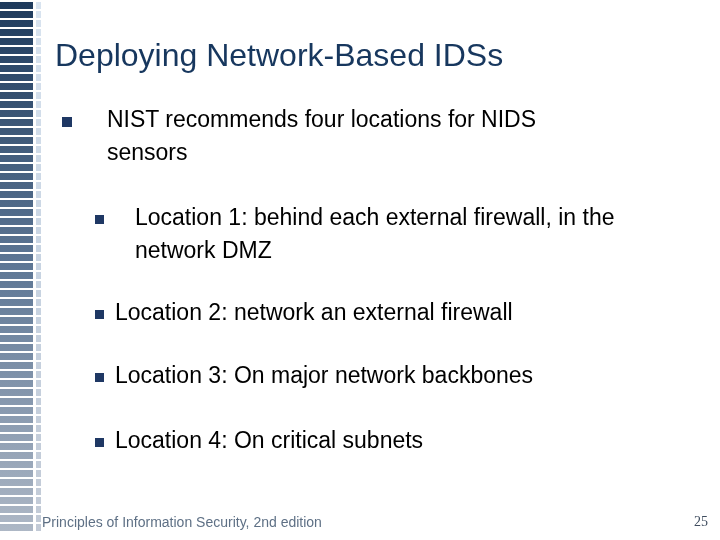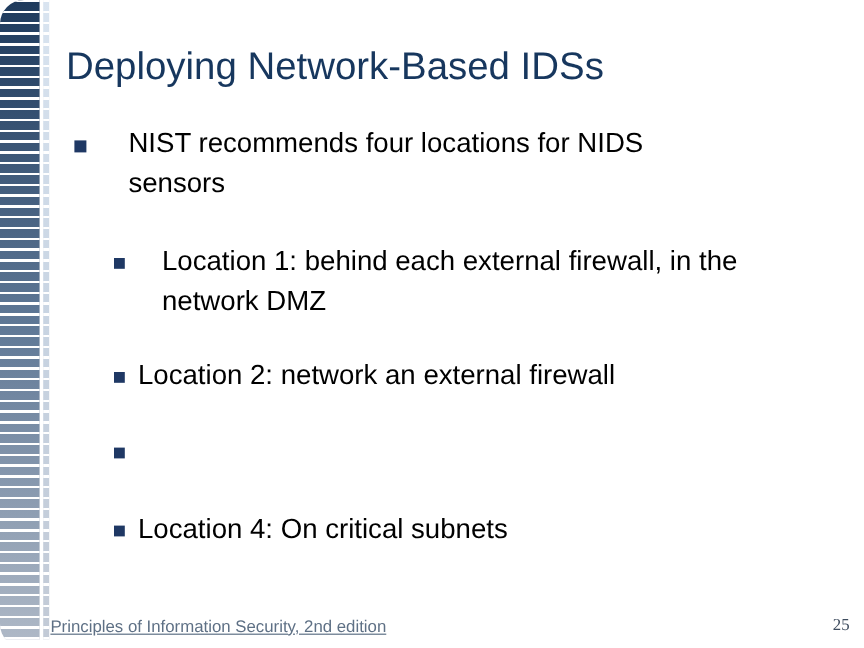--- a/index.html
+++ b/index.html
@@ -3,21 +3,20 @@
 <meta charset="utf-8">
 <style>
   html, body { margin: 0; padding: 0; }
   .slide {
     position: relative;
     width: 720px;
     height: 540px;
     background: #ffffff;
     overflow: hidden;
     font-family: "Liberation Sans", sans-serif;
-    border-radius: 20px;
   }
 
   
   .bar-strip {
     position: absolute;
     left: 0; top: 0;
     width: 33px; height: 533px;
     background-image:
       repeating-linear-gradient(to bottom, #ffffff 0 2px, rgba(255,255,255,0) 2px 9px),
       linear-gradient(to bottom,
@@ -68,21 +67,20 @@
   .txt-s2 { left: 115px; top: 296px; }
   .txt-s3 { left: 115px; top: 359px; }
   .txt-s4 { left: 115px; top: 424px; }
 
   .footer {
     position: absolute;
     left: 42px; top: 514px;
     font-size: 14px;
     color: var(--footer-text, #5E7085);
     white-space: nowrap;
-    text-decoration: underline;
   }
   .page-num {
     position: absolute;
     right: 12px; top: 514px;
     font-size: 14px;
     color: var(--page-number, #3E4C5E);
     font-family: Liberation Serif, serif;
   }
 </style>
 </head>
@@ -100,20 +98,21 @@
 sensors</div>
 
   <span class="bullet-sq sq-s1"></span>
   <div class="txt txt-s1">Location 1: behind each external firewall, in the
 network DMZ</div>
 
   <span class="bullet-sq sq-s2"></span>
   <div class="txt txt-s2">Location 2: network an external firewall</div>
 
   <span class="bullet-sq sq-s3"></span>
+  <div class="txt txt-s3">Location 3: On major network backbones</div>
 
   <span class="bullet-sq sq-s4"></span>
   <div class="txt txt-s4">Location 4: On critical subnets</div>
 
   <div class="footer">Principles of Information Security, 2nd edition</div>
   <div class="page-num">25</div>
 
 </div>
 
 </body></html>

